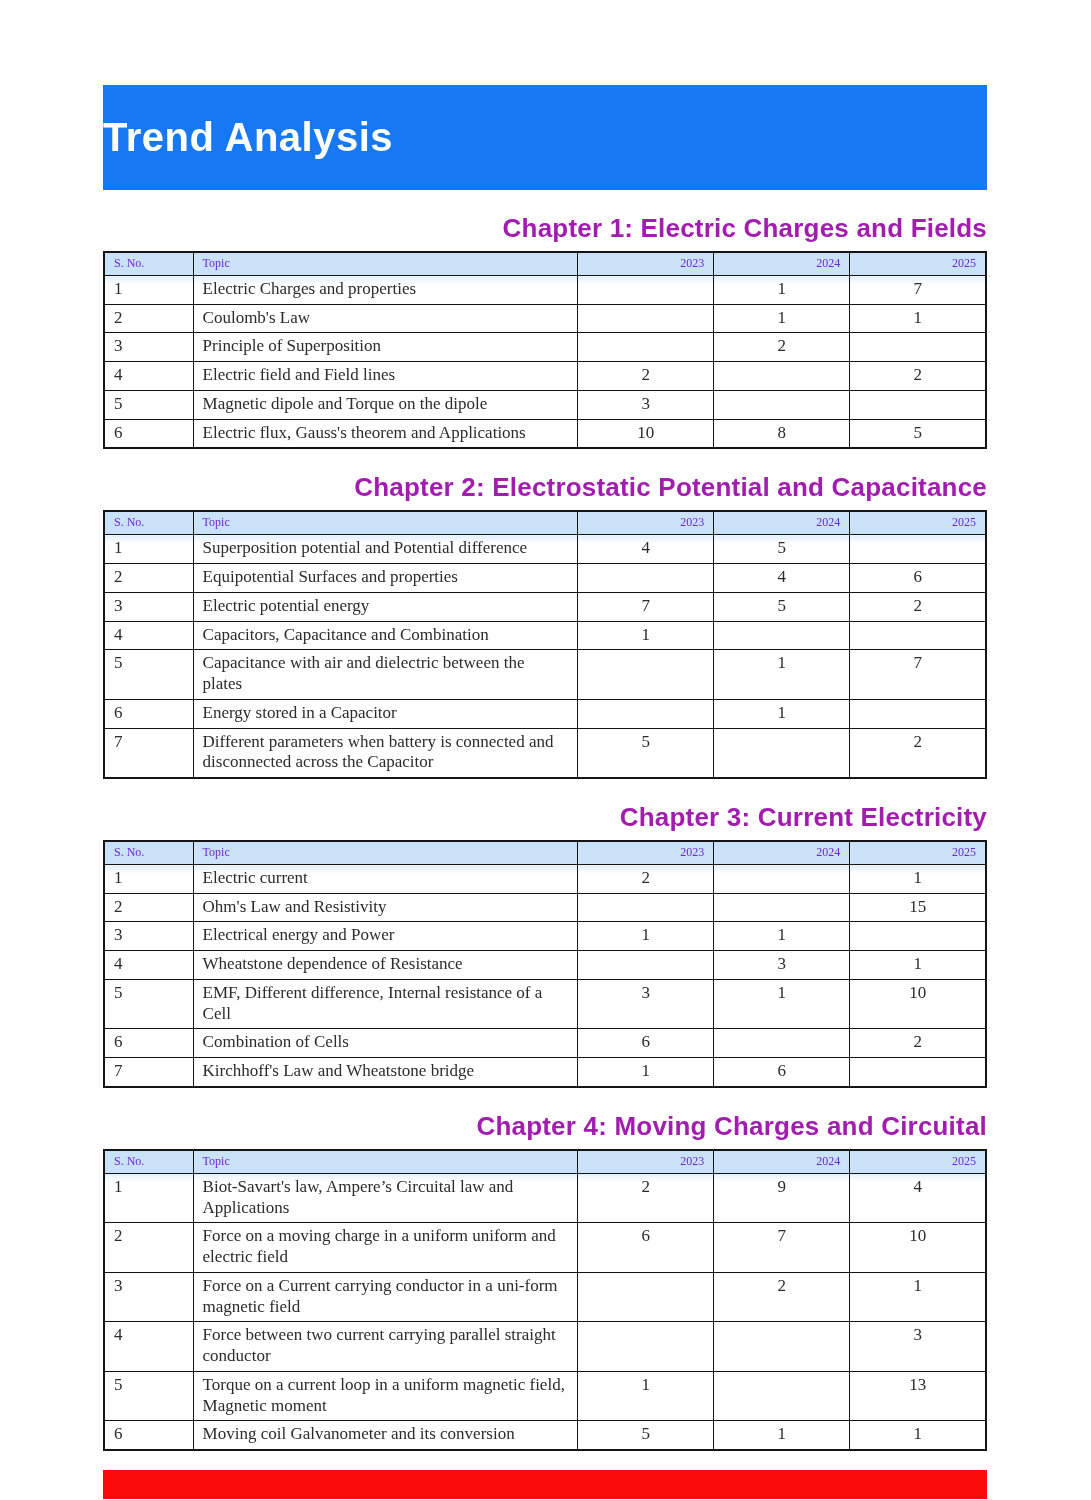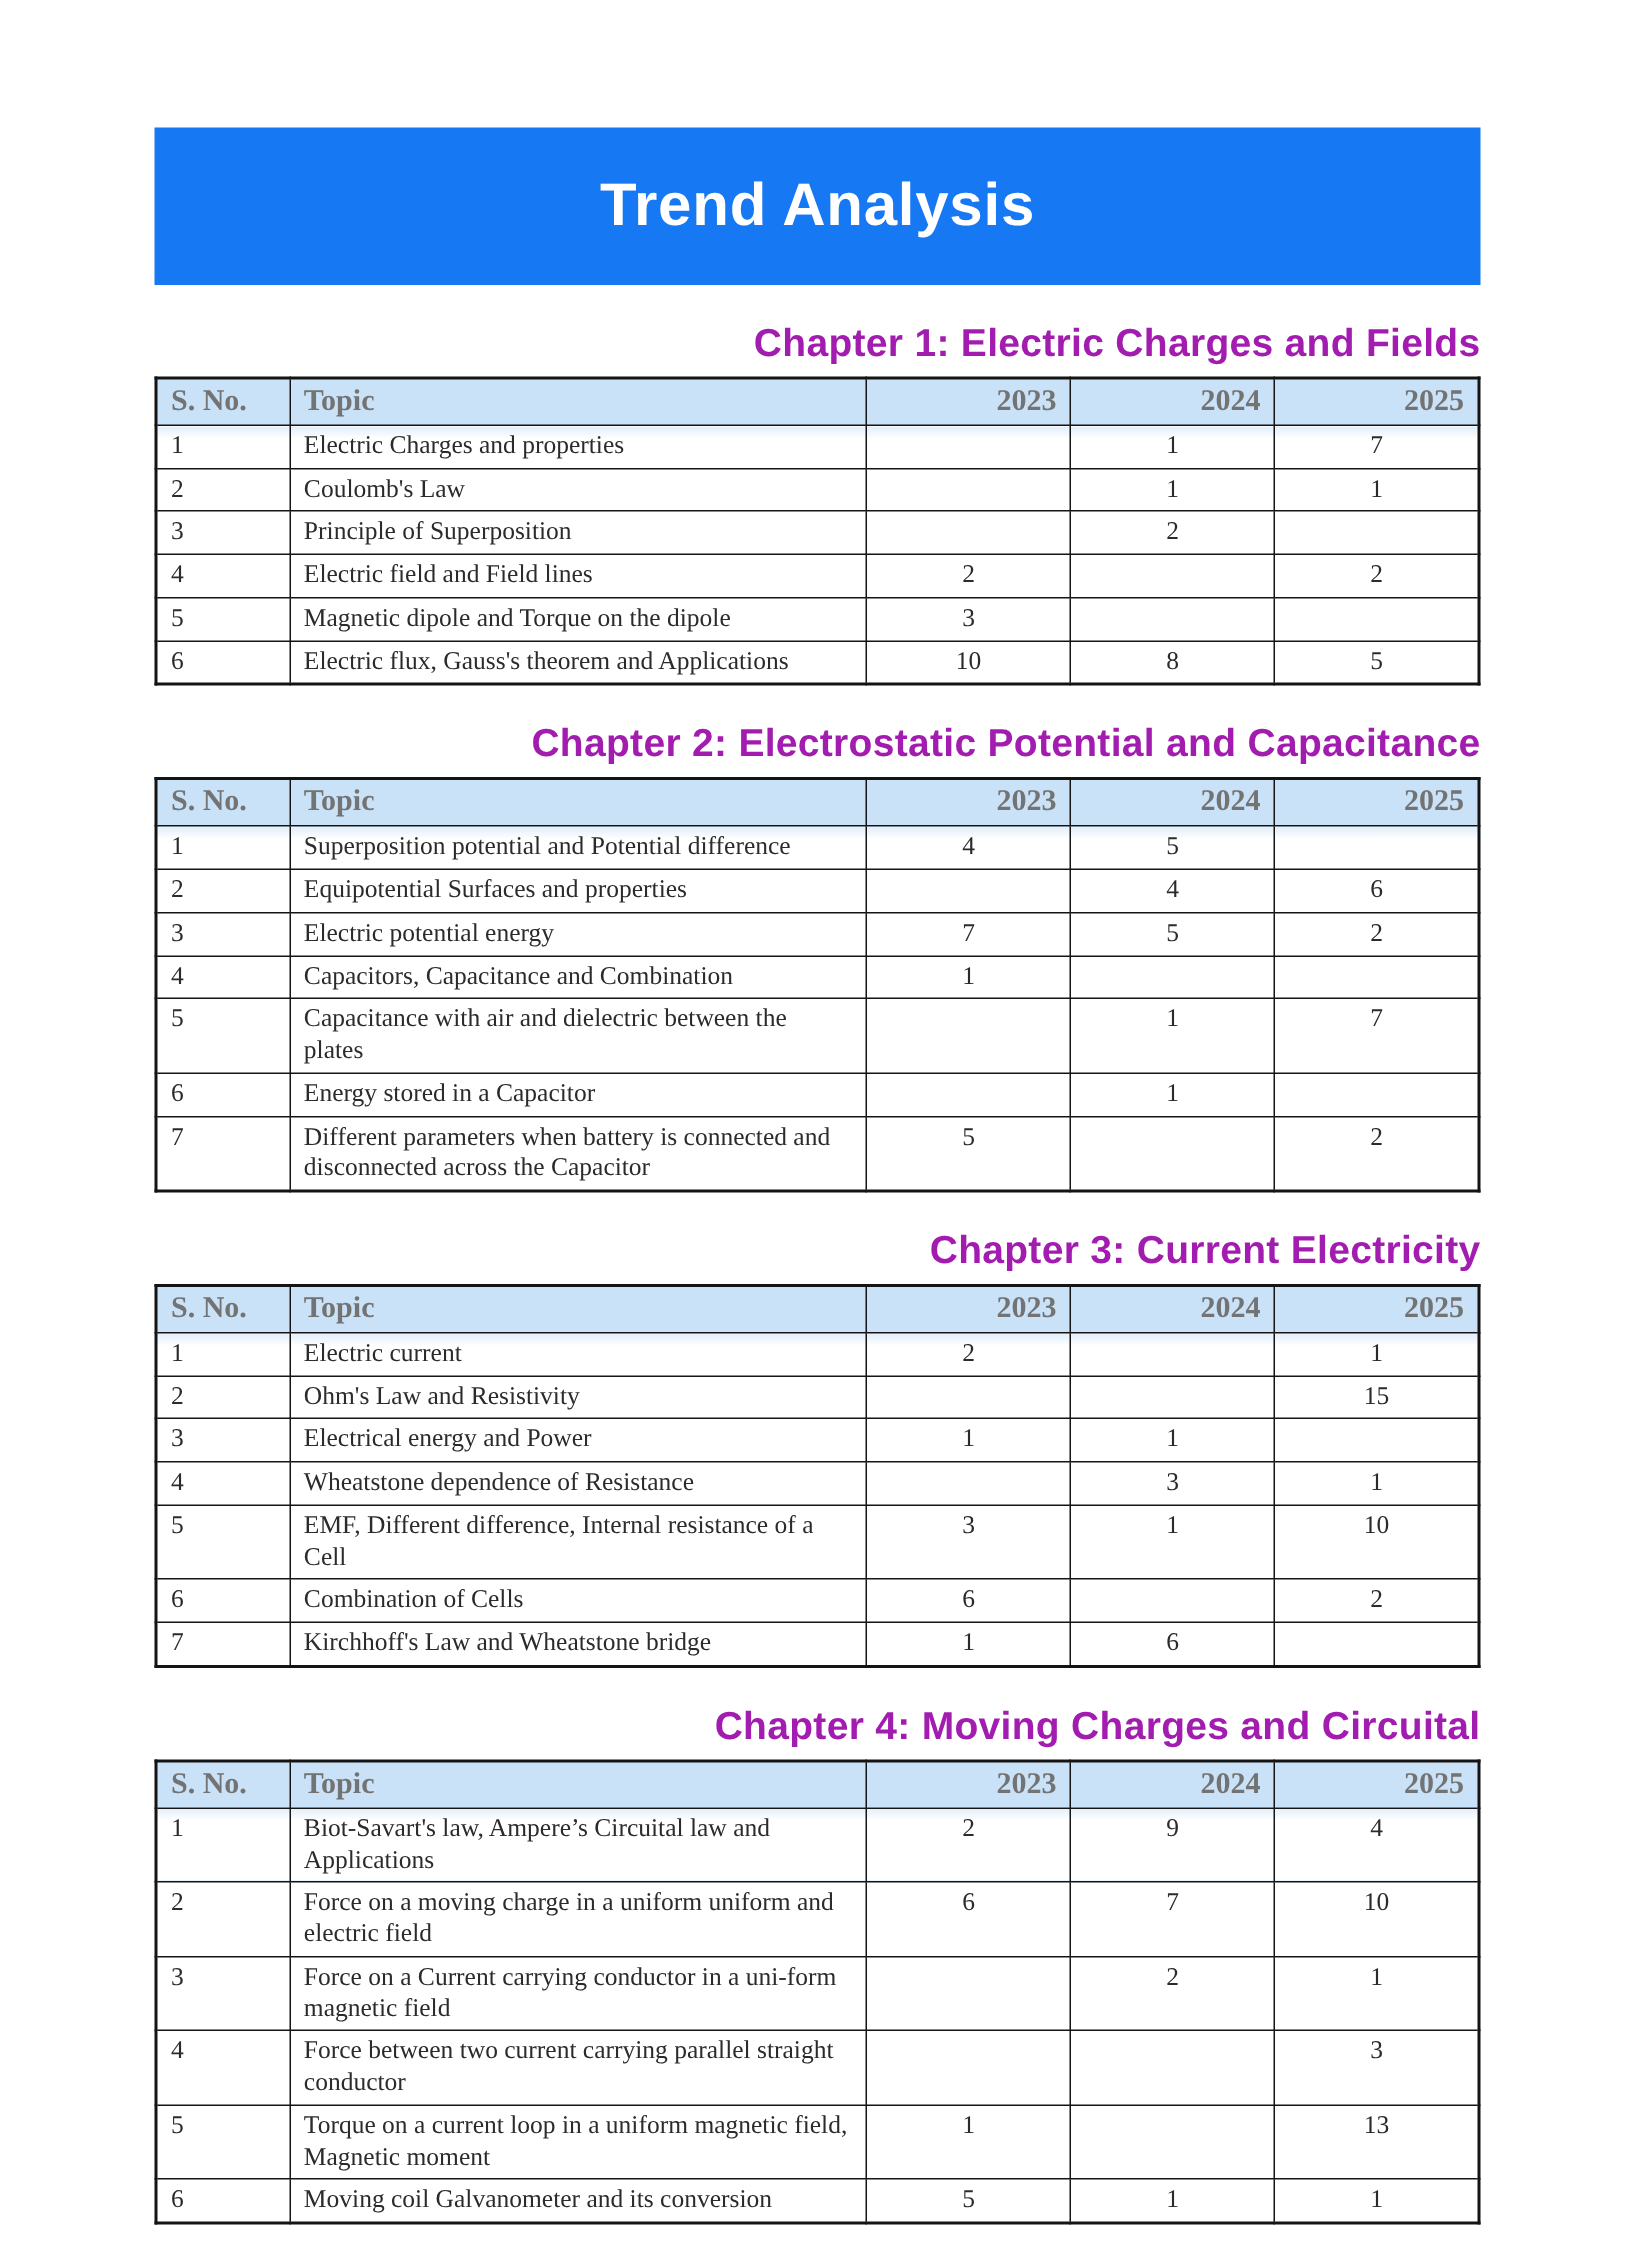--- a/index.html
+++ b/index.html
@@ -16,21 +16,20 @@
   }
   .content {
     padding: 85px 104px 0 103px;
   }
 
   .banner {
     height: 105px;
     background: var(--banner-blue, #1678F2);
     display: flex;
     align-items: center;
-    justify-content: center;
   }
   .banner-title {
     color: #ffffff;
     font-family: "Liberation Sans", sans-serif;
     font-weight: 700;
     font-size: 40px;
     letter-spacing: 0.5px;
   }
 
   .chapter-heading {
@@ -54,23 +53,23 @@
   table.trend-table td {
     border: 1.5px solid #141414;
     vertical-align: top;
   }
   table.trend-table col.c-sno  { width: 10.1%; }
   table.trend-table col.c-topic{ width: 43.6%; }
   table.trend-table col.c-year { width: 15.43%; }
 
   table.trend-table thead th {
     background: var(--header-blue, #C9E2F8);
-    font-weight: 700;
-    font-size: 20px;
-    color: #737373;
+    font-weight: 400;
+    font-size: 12px;
+    color: #6d28d9;
     padding: 3px 9px 4px;
     text-align: left;
     white-space: nowrap;
   }
   table.trend-table thead th.year-col { text-align: right; }
 
   table.trend-table td {
     font-size: 17px;
     line-height: 1.22;
     color: #2b2b2b;

